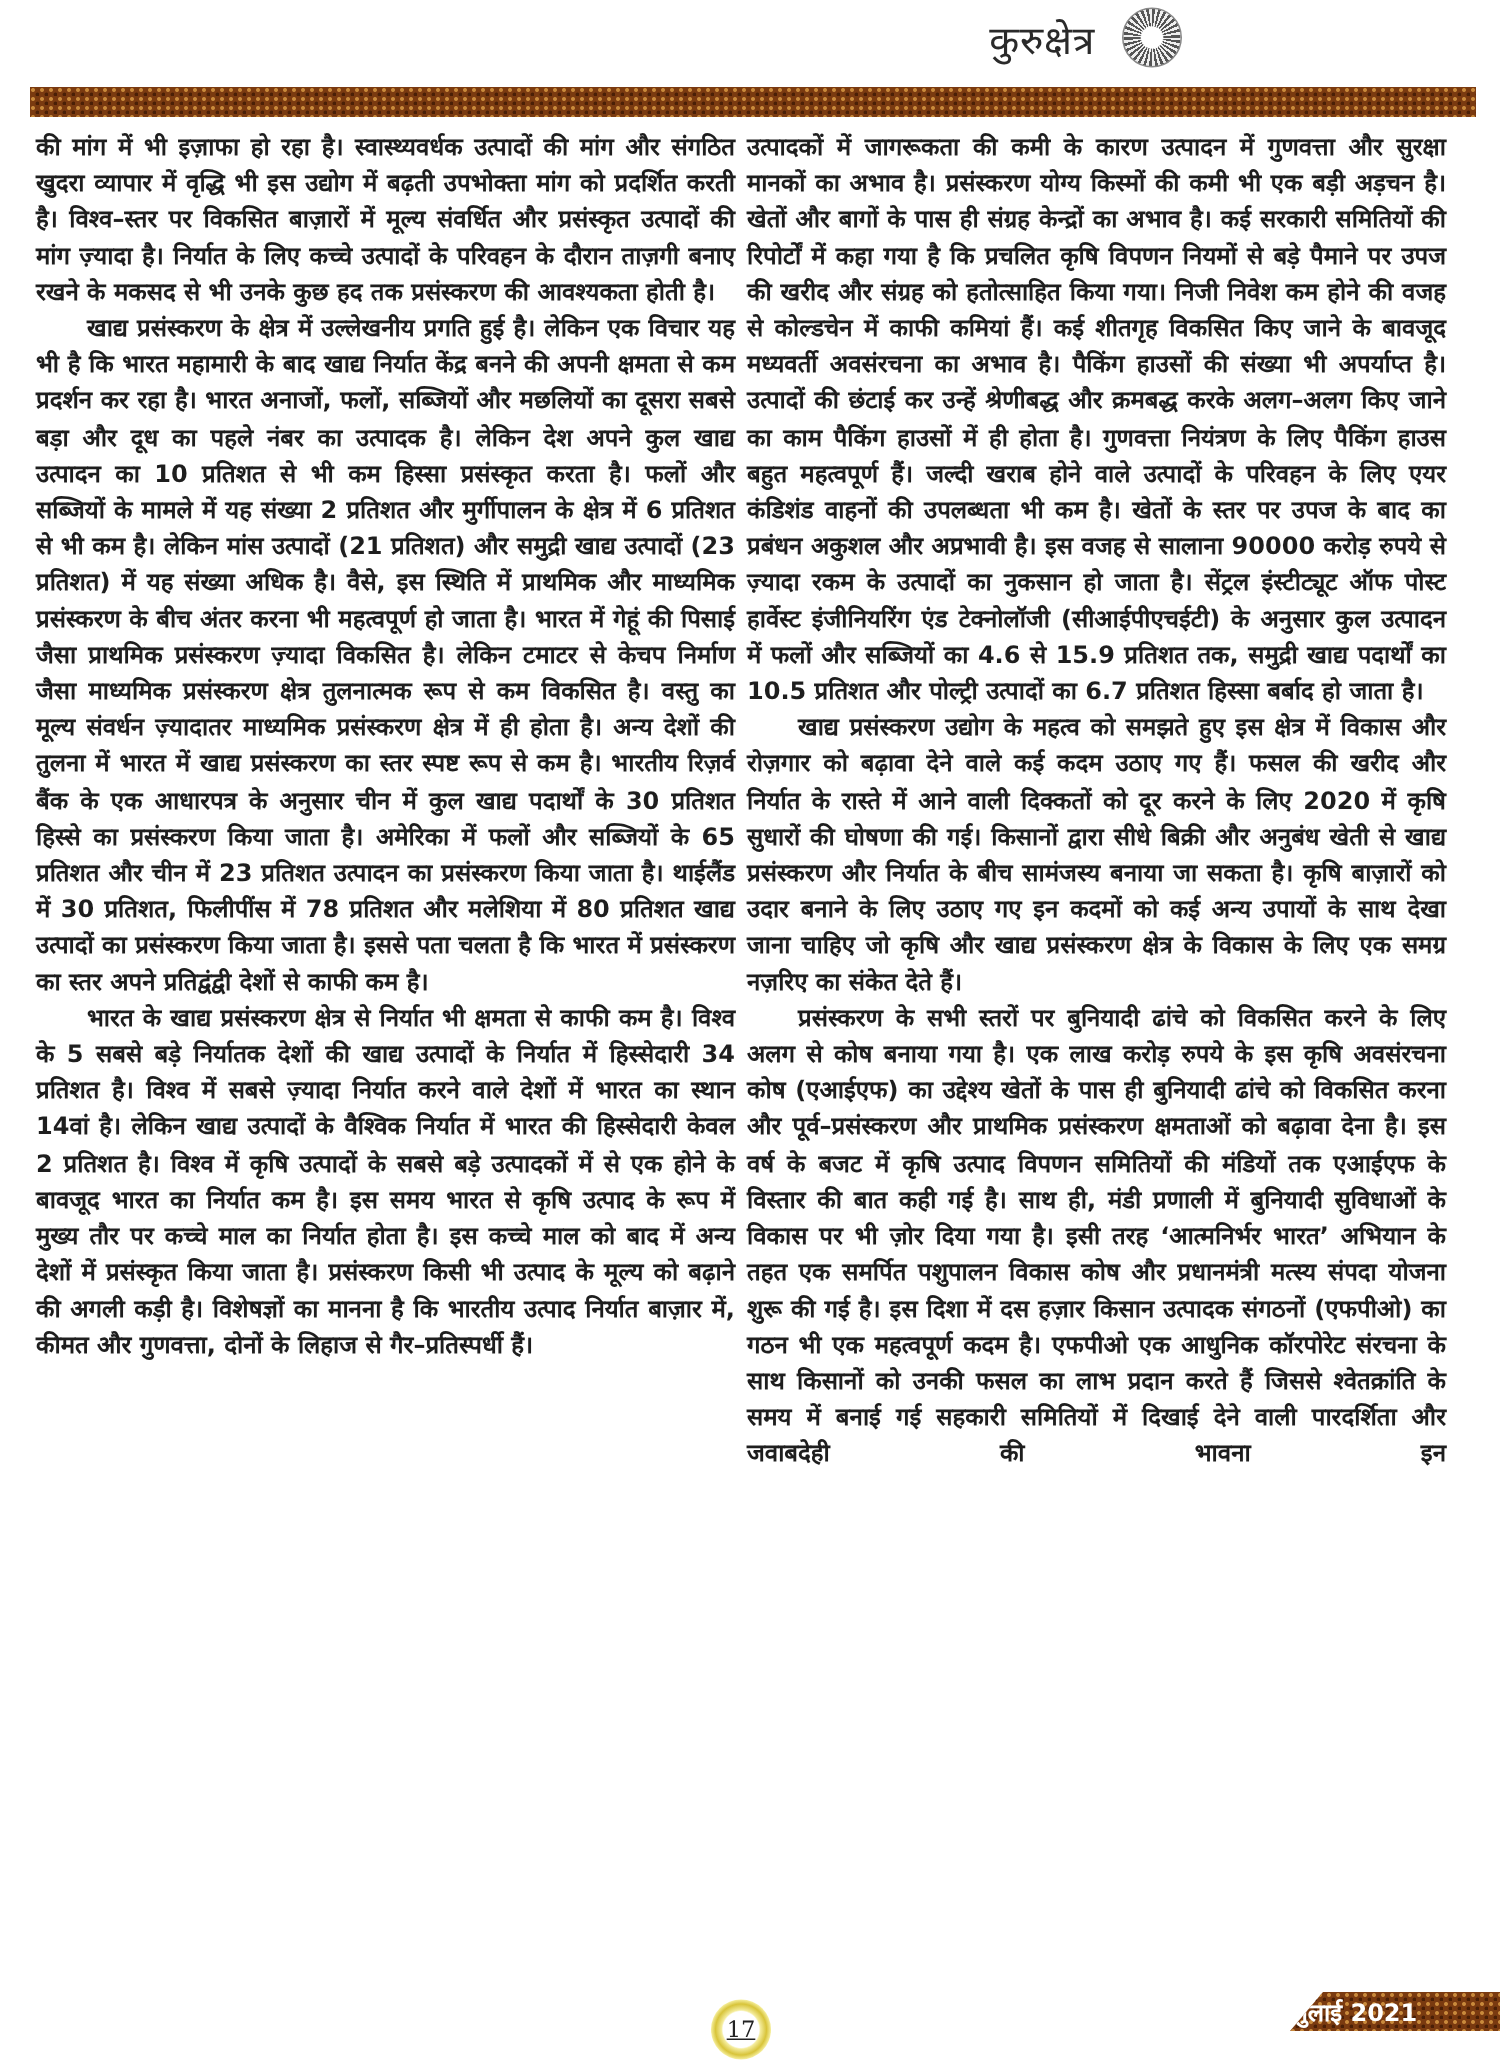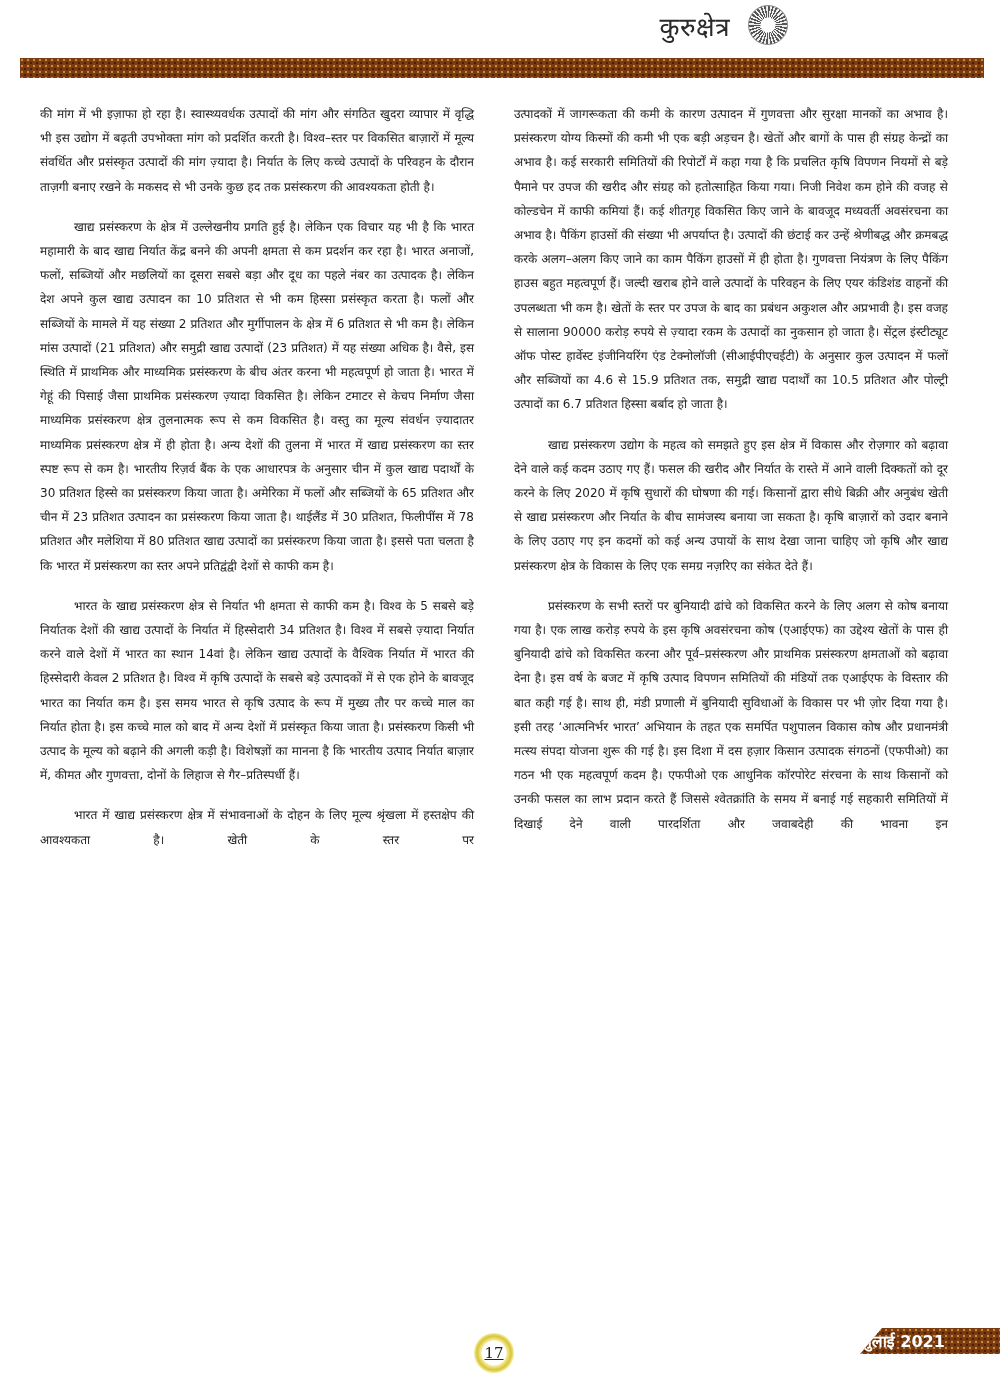--- a/index.html
+++ b/index.html
@@ -63,25 +63,26 @@
     }
     .col {
       position: absolute;
       top: 0;
       width: 466px;
     }
     .col-left { left: 0; }
     .col-right { left: 474px; }
 
     .para {
-      margin: 16px;
-      font-size: 12px;
+      margin: 0;
+      font-size: 16px;
       line-height: 24.2px;
       text-align: justify;
       text-align-last: left;
+      font-weight: bold;
     }
     .para.indent { text-indent: 34px; }
     .para.cont-end { text-align-last: justify; }
 
     .footer-page {
       position: absolute;
       left: 474px;
       top: 1333px;
       width: 40px; height: 40px;
       border-radius: 50%;
@@ -124,21 +125,20 @@
   <div class="masthead-title">कुरुक्षेत्र</div>
   <div class="masthead-emblem"></div>
   <div class="header-bar"></div>
 </div>
 
 <div class="columns">
   <div class="col col-left">
     <p class="para">की मांग में भी इज़ाफा हो रहा है। स्वास्थ्यवर्धक उत्पादों की मांग और संगठित खुदरा व्यापार में वृद्धि भी इस उद्योग में बढ़ती उपभोक्ता मांग को प्रदर्शित करती है। विश्व–स्तर पर विकसित बाज़ारों में मूल्य संवर्धित और प्रसंस्कृत उत्पादों की मांग ज़्यादा है। निर्यात के लिए कच्चे उत्पादों के परिवहन के दौरान ताज़गी बनाए रखने के मकसद से भी उनके कुछ हद तक प्रसंस्करण की आवश्यकता होती है।</p>
     <p class="para indent">खाद्य प्रसंस्करण के क्षेत्र में उल्लेखनीय प्रगति हुई है। लेकिन एक विचार यह भी है कि भारत महामारी के बाद खाद्य निर्यात केंद्र बनने की अपनी क्षमता से कम प्रदर्शन कर रहा है। भारत अनाजों, फलों, सब्जियों और मछलियों का दूसरा सबसे बड़ा और दूध का पहले नंबर का उत्पादक है। लेकिन देश अपने कुल खाद्य उत्पादन का 10 प्रतिशत से भी कम हिस्सा प्रसंस्कृत करता है। फलों और सब्जियों के मामले में यह संख्या 2 प्रतिशत और मुर्गीपालन के क्षेत्र में 6 प्रतिशत से भी कम है। लेकिन मांस उत्पादों (21 प्रतिशत) और समुद्री खाद्य उत्पादों (23 प्रतिशत) में यह संख्या अधिक है। वैसे, इस स्थिति में प्राथमिक और माध्यमिक प्रसंस्करण के बीच अंतर करना भी महत्वपूर्ण हो जाता है। भारत में गेहूं की पिसाई जैसा प्राथमिक प्रसंस्करण ज़्यादा विकसित है। लेकिन टमाटर से केचप निर्माण जैसा माध्यमिक प्रसंस्करण क्षेत्र तुलनात्मक रूप से कम विकसित है। वस्तु का मूल्य संवर्धन ज़्यादातर माध्यमिक प्रसंस्करण क्षेत्र में ही होता है। अन्य देशों की तुलना में भारत में खाद्य प्रसंस्करण का स्तर स्पष्ट रूप से कम है। भारतीय रिज़र्व बैंक के एक आधारपत्र के अनुसार चीन में कुल खाद्य पदार्थों के 30 प्रतिशत हिस्से का प्रसंस्करण किया जाता है। अमेरिका में फलों और सब्जियों के 65 प्रतिशत और चीन में 23 प्रतिशत उत्पादन का प्रसंस्करण किया जाता है। थाईलैंड में 30 प्रतिशत, फिलीपींस में 78 प्रतिशत और मलेशिया में 80 प्रतिशत खाद्य उत्पादों का प्रसंस्करण किया जाता है। इससे पता चलता है कि भारत में प्रसंस्करण का स्तर अपने प्रतिद्वंद्वी देशों से काफी कम है।</p>
     <p class="para indent">भारत के खाद्य प्रसंस्करण क्षेत्र से निर्यात भी क्षमता से काफी कम है। विश्व के 5 सबसे बड़े निर्यातक देशों की खाद्य उत्पादों के निर्यात में हिस्सेदारी 34 प्रतिशत है। विश्व में सबसे ज़्यादा निर्यात करने वाले देशों में भारत का स्थान 14वां है। लेकिन खाद्य उत्पादों के वैश्विक निर्यात में भारत की हिस्सेदारी केवल 2 प्रतिशत है। विश्व में कृषि उत्पादों के सबसे बड़े उत्पादकों में से एक होने के बावजूद भारत का निर्यात कम है। इस समय भारत से कृषि उत्पाद के रूप में मुख्य तौर पर कच्चे माल का निर्यात होता है। इस कच्चे माल को बाद में अन्य देशों में प्रसंस्कृत किया जाता है। प्रसंस्करण किसी भी उत्पाद के मूल्य को बढ़ाने की अगली कड़ी है। विशेषज्ञों का मानना है कि भारतीय उत्पाद निर्यात बाज़ार में, कीमत और गुणवत्ता, दोनों के लिहाज से गैर–प्रतिस्पर्धी हैं।</p>
-    <p class="para indent cont-end">भारत में खाद्य प्रसंस्करण क्षेत्र में संभावनाओं के दोहन के लिए मूल्य श्रृंखला में हस्तक्षेप की आवश्यकता है। खेती के स्तर पर</p>
   </div>
   <div class="col col-right">
     <p class="para">उत्पादकों में जागरूकता की कमी के कारण उत्पादन में गुणवत्ता और सुरक्षा मानकों का अभाव है। प्रसंस्करण योग्य किस्मों की कमी भी एक बड़ी अड़चन है। खेतों और बागों के पास ही संग्रह केन्द्रों का अभाव है। कई सरकारी समितियों की रिपोर्टों में कहा गया है कि प्रचलित कृषि विपणन नियमों से बड़े पैमाने पर उपज की खरीद और संग्रह को हतोत्साहित किया गया। निजी निवेश कम होने की वजह से कोल्डचेन में काफी कमियां हैं। कई शीतगृह विकसित किए जाने के बावजूद मध्यवर्ती अवसंरचना का अभाव है। पैकिंग हाउसों की संख्या भी अपर्याप्त है। उत्पादों की छंटाई कर उन्हें श्रेणीबद्ध और क्रमबद्ध करके अलग–अलग किए जाने का काम पैकिंग हाउसों में ही होता है। गुणवत्ता नियंत्रण के लिए पैकिंग हाउस बहुत महत्वपूर्ण हैं। जल्दी खराब होने वाले उत्पादों के परिवहन के लिए एयर कंडिशंड वाहनों की उपलब्धता भी कम है। खेतों के स्तर पर उपज के बाद का प्रबंधन अकुशल और अप्रभावी है। इस वजह से सालाना 90000 करोड़ रुपये से ज़्यादा रकम के उत्पादों का नुकसान हो जाता है। सेंट्रल इंस्टीट्यूट ऑफ पोस्ट हार्वेस्ट इंजीनियरिंग एंड टेक्नोलॉजी (सीआईपीएचईटी) के अनुसार कुल उत्पादन में फलों और सब्जियों का 4.6 से 15.9 प्रतिशत तक, समुद्री खाद्य पदार्थों का 10.5 प्रतिशत और पोल्ट्री उत्पादों का 6.7 प्रतिशत हिस्सा बर्बाद हो जाता है।</p>
     <p class="para indent">खाद्य प्रसंस्करण उद्योग के महत्व को समझते हुए इस क्षेत्र में विकास और रोज़गार को बढ़ावा देने वाले कई कदम उठाए गए हैं। फसल की खरीद और निर्यात के रास्ते में आने वाली दिक्कतों को दूर करने के लिए 2020 में कृषि सुधारों की घोषणा की गई। किसानों द्वारा सीधे बिक्री और अनुबंध खेती से खाद्य प्रसंस्करण और निर्यात के बीच सामंजस्य बनाया जा सकता है। कृषि बाज़ारों को उदार बनाने के लिए उठाए गए इन कदमों को कई अन्य उपायों के साथ देखा जाना चाहिए जो कृषि और खाद्य प्रसंस्करण क्षेत्र के विकास के लिए एक समग्र नज़रिए का संकेत देते हैं।</p>
     <p class="para indent cont-end">प्रसंस्करण के सभी स्तरों पर बुनियादी ढांचे को विकसित करने के लिए अलग से कोष बनाया गया है। एक लाख करोड़ रुपये के इस कृषि अवसंरचना कोष (एआईएफ) का उद्देश्य खेतों के पास ही बुनियादी ढांचे को विकसित करना और पूर्व–प्रसंस्करण और प्राथमिक प्रसंस्करण क्षमताओं को बढ़ावा देना है। इस वर्ष के बजट में कृषि उत्पाद विपणन समितियों की मंडियों तक एआईएफ के विस्तार की बात कही गई है। साथ ही, मंडी प्रणाली में बुनियादी सुविधाओं के विकास पर भी ज़ोर दिया गया है। इसी तरह ‘आत्मनिर्भर भारत’ अभियान के तहत एक समर्पित पशुपालन विकास कोष और प्रधानमंत्री मत्स्य संपदा योजना शुरू की गई है। इस दिशा में दस हज़ार किसान उत्पादक संगठनों (एफपीओ) का गठन भी एक महत्वपूर्ण कदम है। एफपीओ एक आधुनिक कॉरपोरेट संरचना के साथ किसानों को उनकी फसल का लाभ प्रदान करते हैं जिससे श्वेतक्रांति के समय में बनाई गई सहकारी समितियों में दिखाई देने वाली पारदर्शिता और जवाबदेही की भावना इन</p>
   </div>
 </div>
 
 <div class="footer-page">17</div>
 <div class="footer-date">

